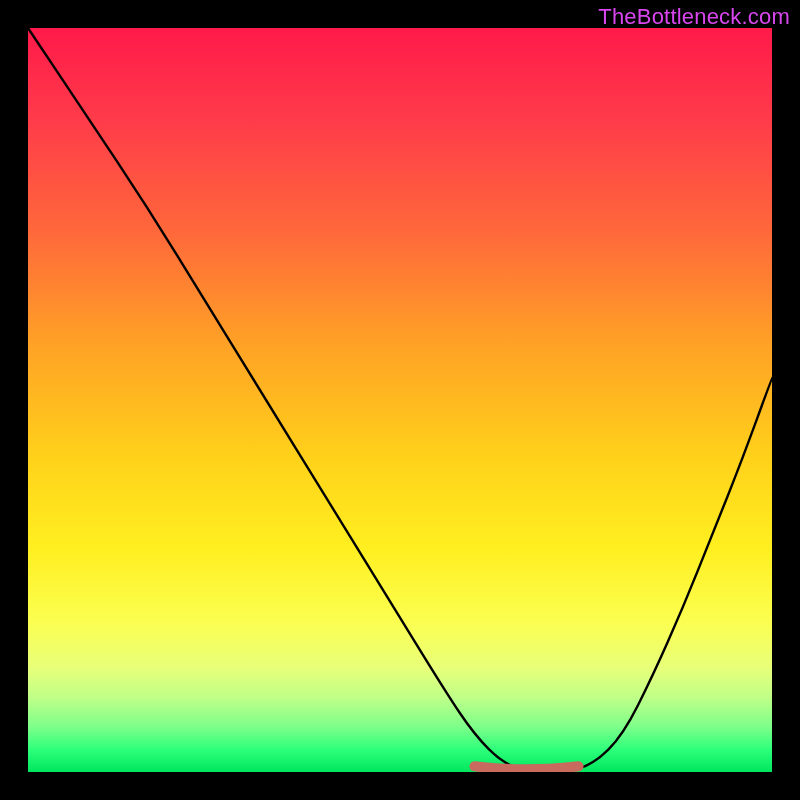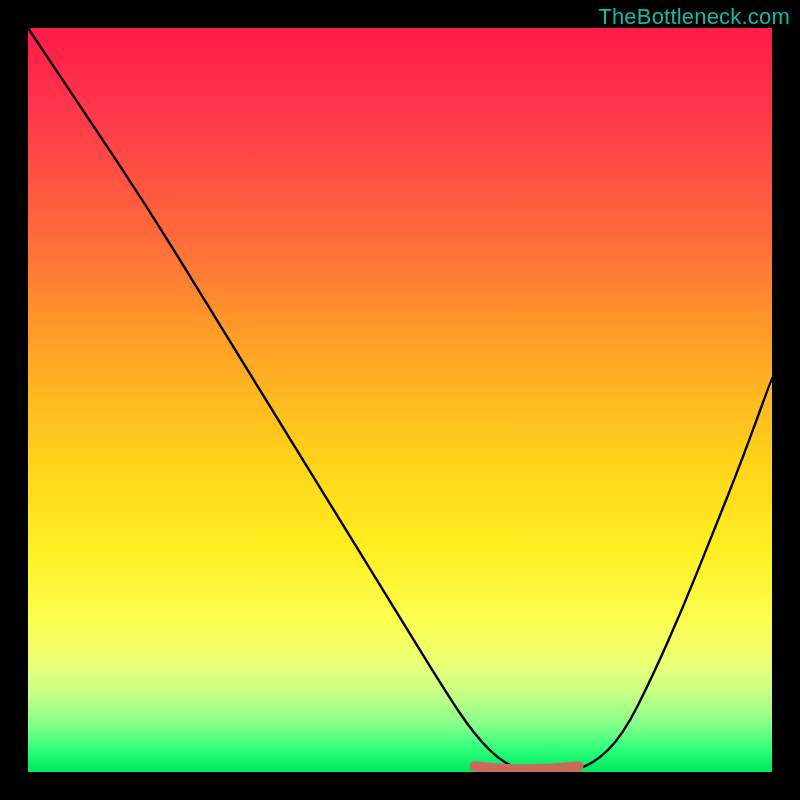--- a/index.html
+++ b/index.html
@@ -16,21 +16,21 @@
     left: 0;
     top: 0;
     width: 800px;
     height: 800px;
     background: #000;
   }
   .watermark {
     position: absolute;
     top: 4px;
     right: 10px;
-    color: #14b8a6;
+    color: #d946ef;
     font-size: 22px;
     font-weight: 400;
     letter-spacing: 0.2px;
     z-index: 20;
   }
   .plot-area {
     position: absolute;
     left: 28px;
     top: 28px;
     width: 744px;

